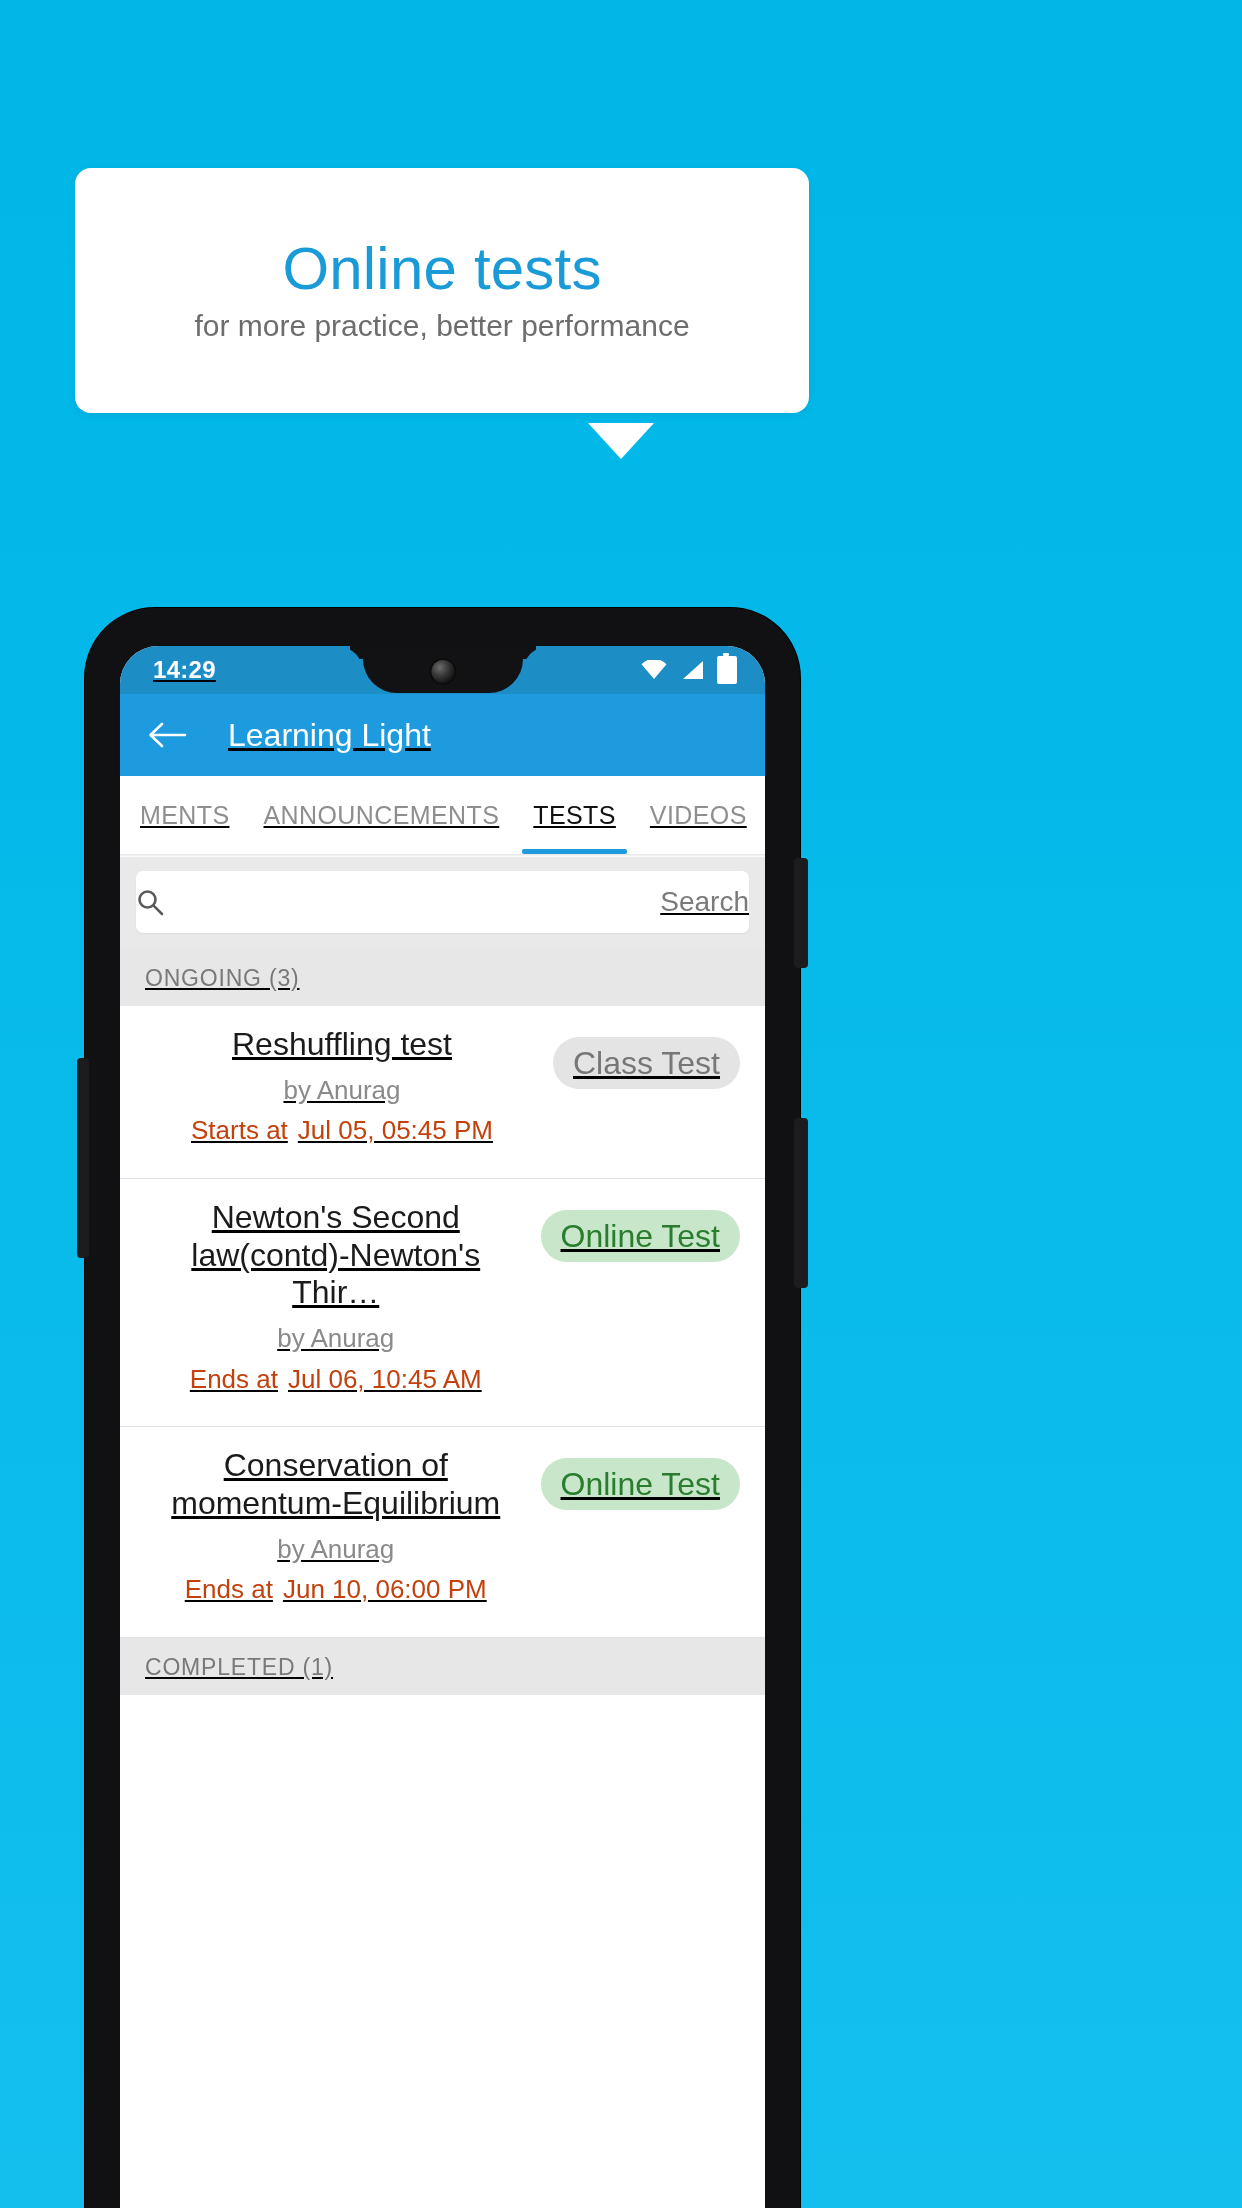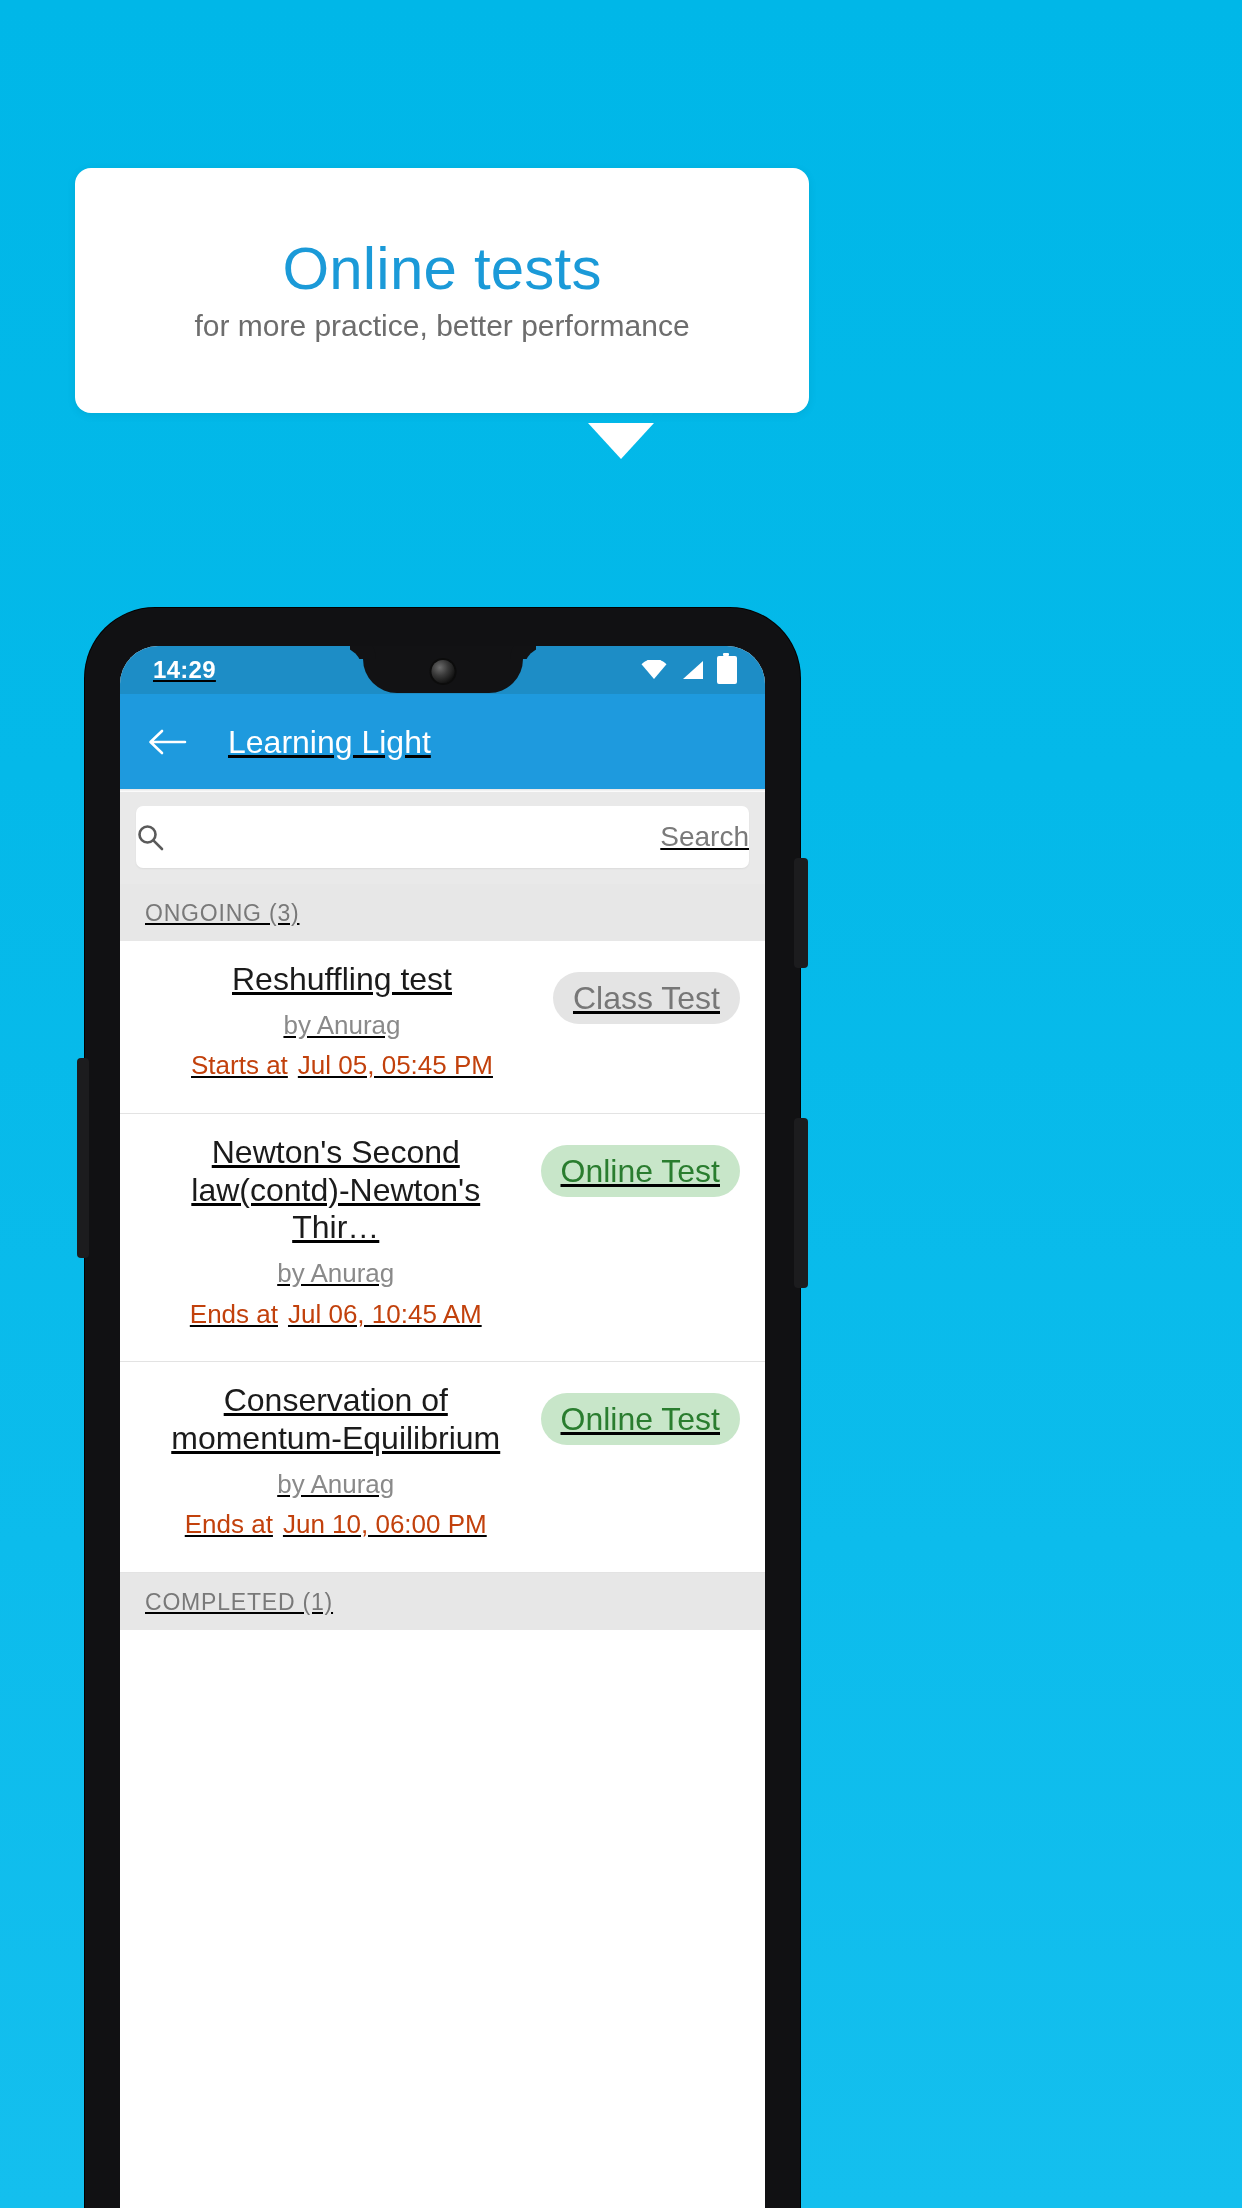--- a/index.html
+++ b/index.html
@@ -105,21 +105,21 @@
   .camera{
     position:absolute;left:50%;top:14px;transform:translateX(-50%);
     width:23px;height:23px;border-radius:50%;
     background:radial-gradient(circle at 36% 33%, #6d6d6d 0%, #3a3a3a 38%, #131313 75%);
     box-shadow:0 0 0 2px #0c0c0c;
     z-index:6;
   }
 
   
   .appbar{
-    height:95px;background:#1e9ade;display:flex;align-items:center;
+    height:82px;background:#1e9ade;display:flex;align-items:center;
   }
   .back-arrow{
     width:42px;height:42px;margin-left:26px;flex:none;
     display:flex;align-items:center;justify-content:center;cursor:pointer;
   }
   .appbar-title{
     color:#ffffff;font-size:32px;font-weight:400;margin-left:40px;line-height:1;
   }
 
   
@@ -222,20 +222,26 @@
 
       <div class="appbar">
         <div class="back-arrow">
           <svg width="40" height="30" viewBox="0 0 40 30" aria-hidden="true">
             <path d="M38 15 H4 M15 4 L3.5 15 L15 26" stroke="#ffffff" stroke-width="2.6" fill="none" stroke-linecap="round" stroke-linejoin="round"></path>
           </svg>
         </div>
         <div class="appbar-title">Learning Light</div>
       </div>
 
+      <div class="tabs">
+        <div class="tab">MENTS</div>
+        <div class="tab">ANNOUNCEMENTS</div>
+        <div class="tab active">TESTS</div>
+        <div class="tab">VIDEOS</div>
+      </div>
       <div class="tabs-shadow"></div>
 
       <div class="content">
 
         <div class="searchwrap">
           <div class="searchbox">
             <span class="search-ic">
               <svg width="28" height="28" viewBox="0 0 28 28" aria-hidden="true">
                 <circle cx="11.5" cy="11.5" r="8" stroke="#5a5a5a" stroke-width="2.6" fill="none"></circle>
                 <path d="M17.6 17.6 L26 26" stroke="#5a5a5a" stroke-width="2.6" stroke-linecap="round"></path>

